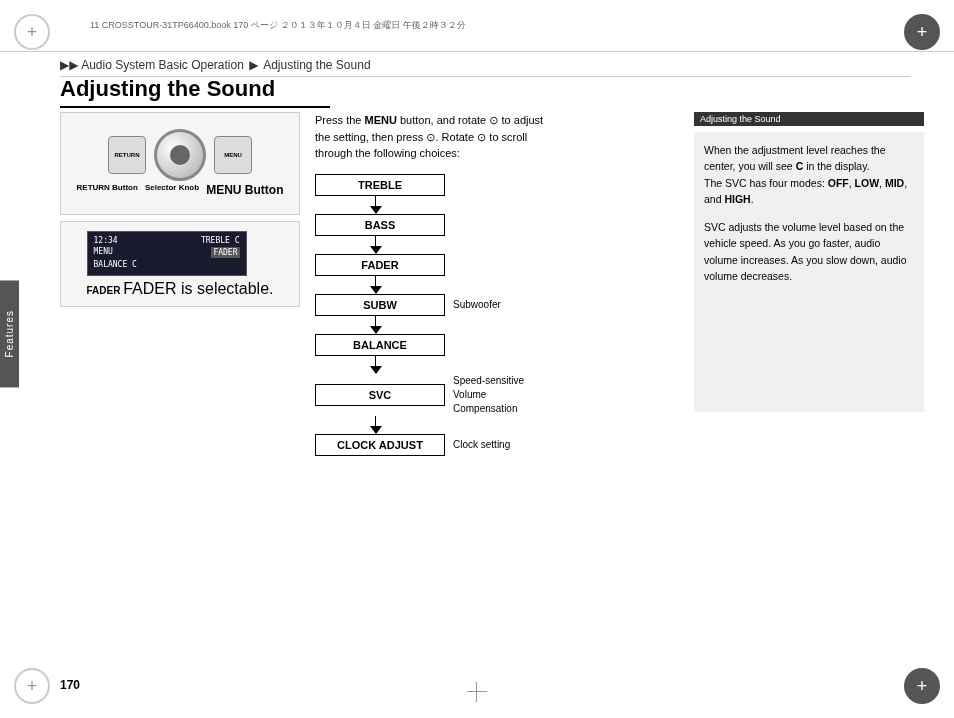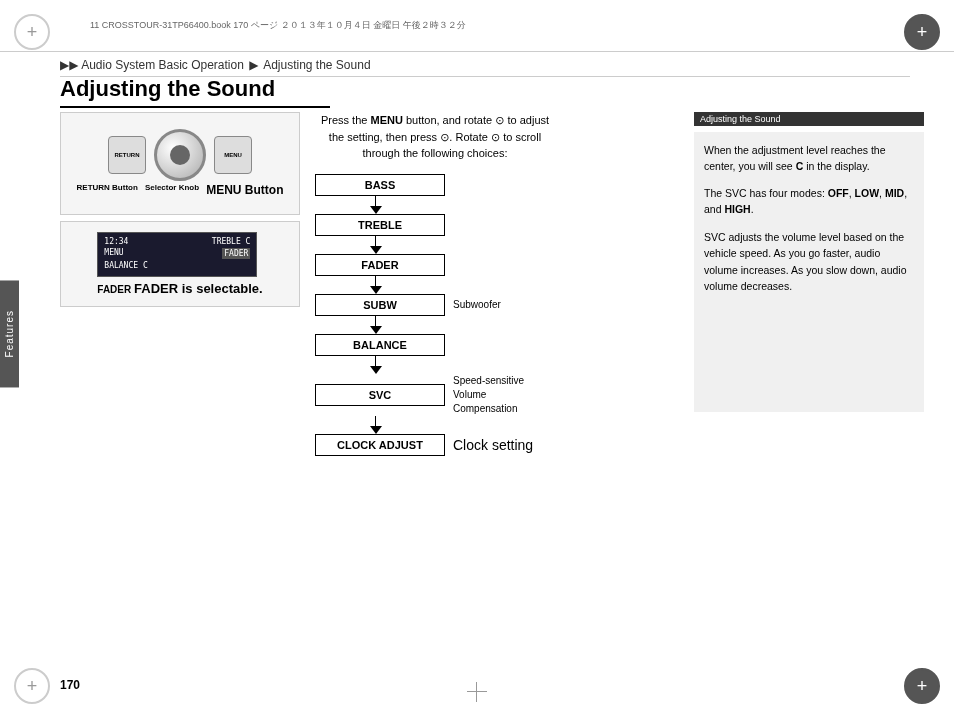--- a/index.html
+++ b/index.html
@@ -210,21 +210,20 @@
     .center-panel {
       position: absolute;
       top: 112px;
       left: 315px;
       width: 240px;
     }
     .intro-text {
       font-size: 11px;
       line-height: 1.5;
       margin-bottom: 12px;
-      text-align: center;
     }
     .intro-text strong { font-weight: bold; }
 
     
     .flow-container {
       display: flex;
       flex-direction: column;
       align-items: flex-start;
       position: relative;
     }
@@ -386,44 +385,44 @@
         </div>
         <div class="display-row">
           <span>MENU</span>
           <span class="display-highlight">FADER</span>
         </div>
         <div class="display-row">
           <span>BALANCE   C</span>
         </div>
       </div>
       <div class="fader-label">
-        <strong>FADER</strong> <span style="font-weight:bold; font-size:13px">FADER is selectable.</span>
+        <strong>FADER</strong> <span style="font-weight:normal; font-size:16px">FADER is selectable.</span>
       </div>
     </div>
   </div>
 </div>
 
 <div class="center-panel">
   <div class="intro-text">
     Press the <strong>MENU</strong> button, and rotate ⊙ to adjust the setting, then press ⊙. Rotate ⊙ to scroll through the following choices:
   </div>
 
   <div class="flow-container">
 
     <div class="flow-item-wrap">
       <div class="flow-label-row">
+        <div class="flow-box">TREBLE</div>
+      </div>
+      <div class="arrow-down-line"></div>
+      <div class="arrow-down"></div>
+    </div>
+
+    <div class="flow-item-wrap">
+      <div class="flow-label-row">
         <div class="flow-box">BASS</div>
-      </div>
-      <div class="arrow-down-line"></div>
-      <div class="arrow-down"></div>
-    </div>
-
-    <div class="flow-item-wrap">
-      <div class="flow-label-row">
-        <div class="flow-box">TREBLE</div>
       </div>
       <div class="arrow-down-line"></div>
       <div class="arrow-down"></div>
     </div>
 
     <div class="flow-item-wrap">
       <div class="flow-label-row">
         <div class="flow-box">FADER</div>
       </div>
       <div class="arrow-down-line"></div>
@@ -452,30 +451,30 @@
         <div class="flow-box">SVC</div>
         <span class="flow-side-label" style="font-size:10px;margin-left:8px;line-height:1.4">Speed-sensitive<br>Volume<br>Compensation</span>
       </div>
       <div class="arrow-down-line"></div>
       <div class="arrow-down"></div>
     </div>
 
     <div class="flow-item-wrap">
       <div class="flow-label-row" style="align-items:flex-start">
         <div class="flow-box">CLOCK ADJUST</div>
-        <span class="flow-side-label" style="font-size:14px;margin-left:8px">Clock setting</span>
+        <span class="flow-side-label" style="font-size:10px;margin-left:8px">Clock setting</span>
       </div>
     </div>
   </div>
 </div>
 
 <div class="right-panel">
   <div class="right-panel-header">Adjusting the Sound</div>
   <div class="right-panel-body">
-    <p style="margin-bottom:10px">
+    <p style="margin-bottom:0">
       When the adjustment level reaches the center, you will see <strong>C</strong> in the display.
     </p>
     <p style="margin-bottom:12px">
       The SVC has four modes: <strong>OFF</strong>, <strong>LOW</strong>, <strong>MID</strong>, and <strong>HIGH</strong>.
     </p>
     <p>
       SVC adjusts the volume level based on the vehicle speed. As you go faster, audio volume increases. As you slow down, audio volume decreases.
     </p>
   </div>
 </div>

